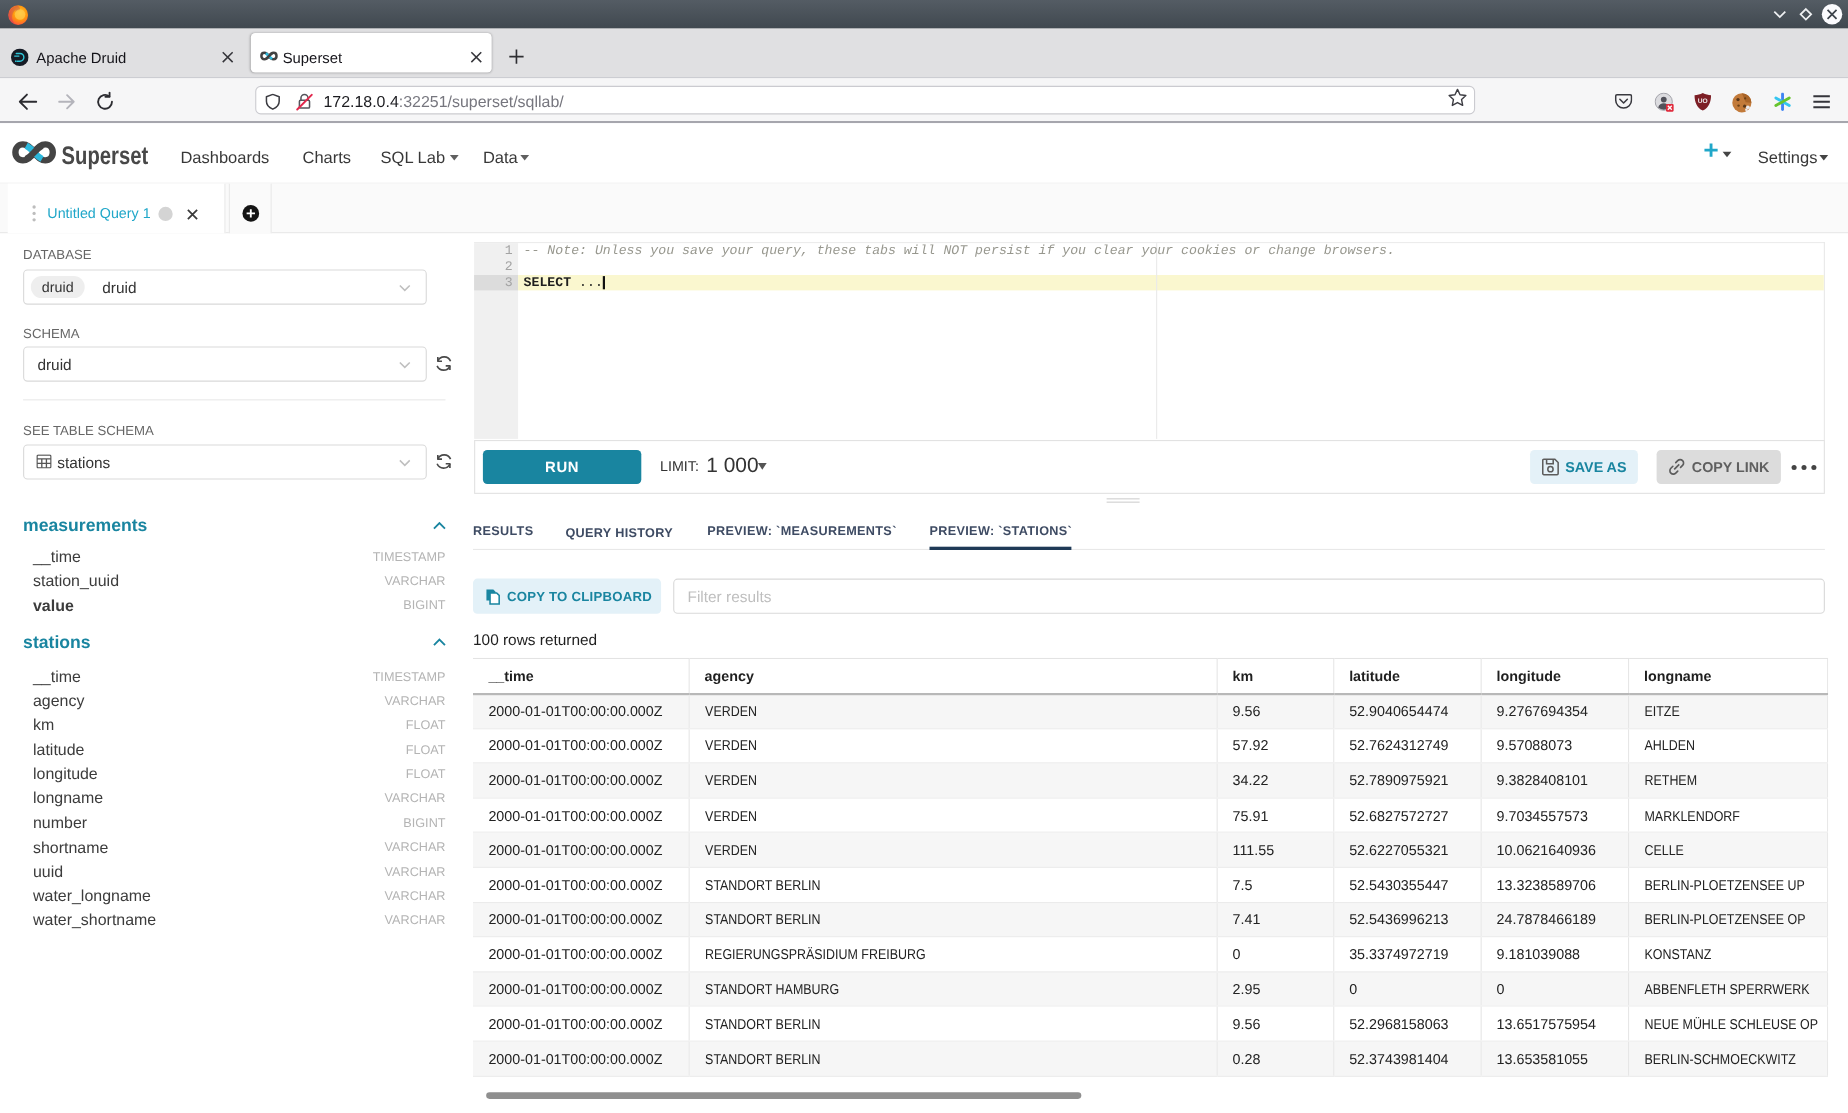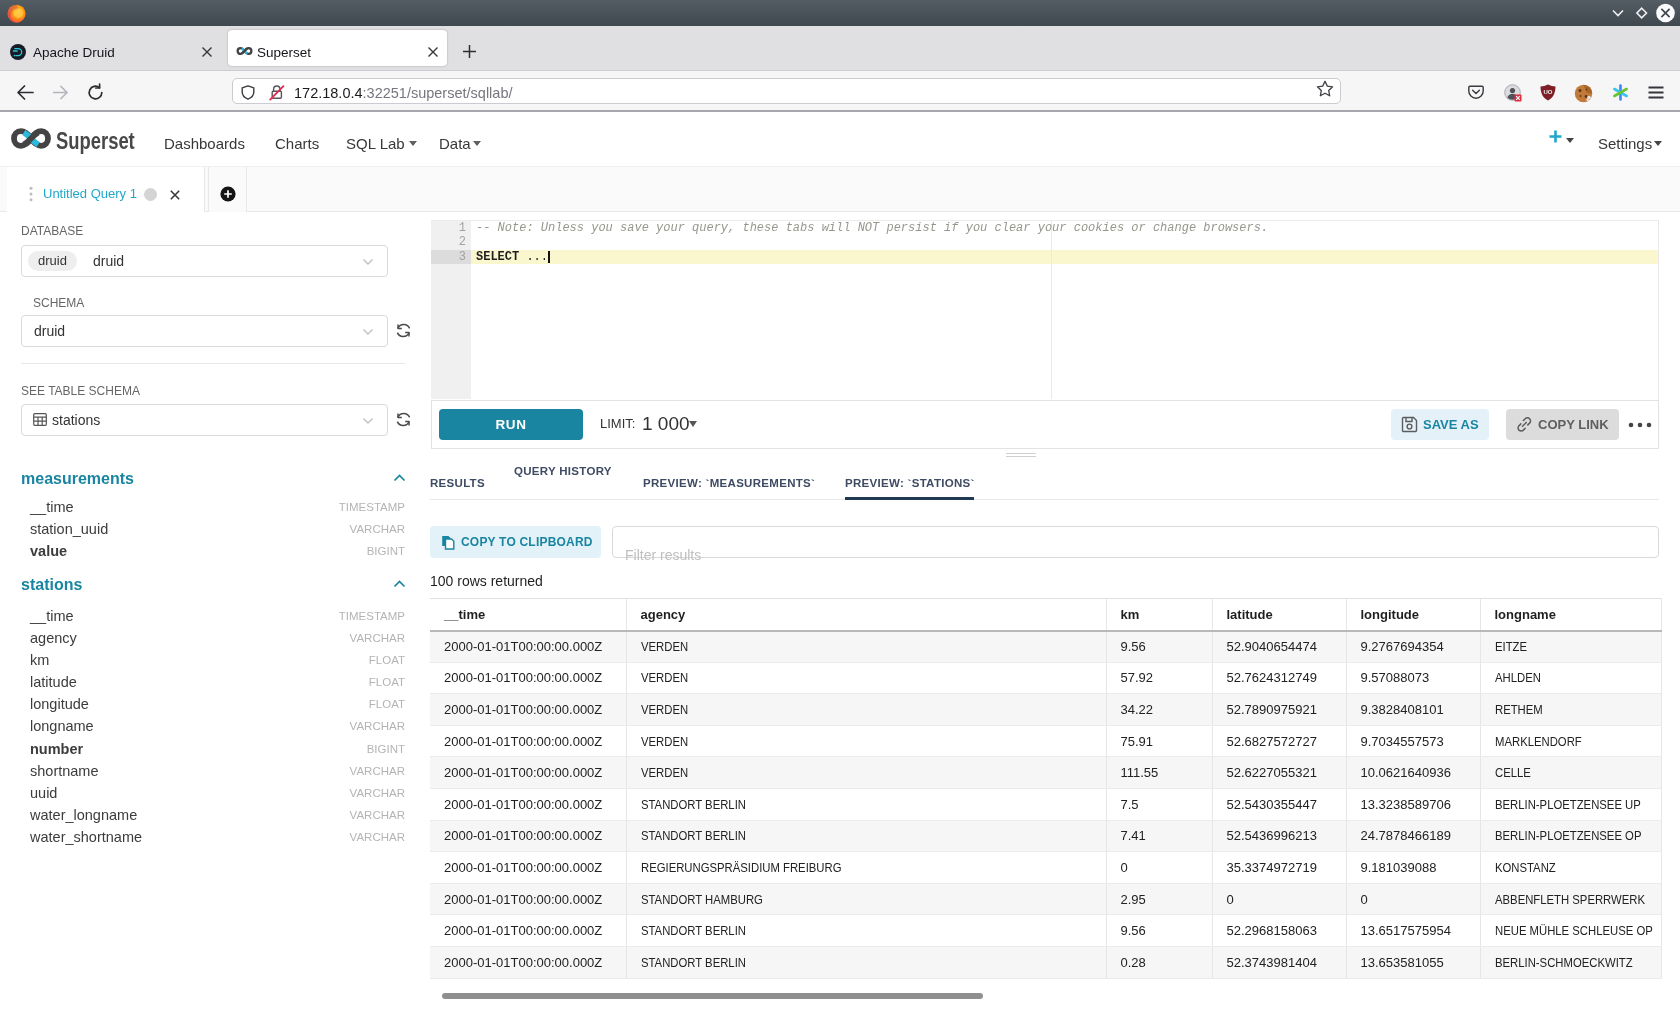--- a/index.html
+++ b/index.html
@@ -267,21 +267,21 @@
   <div class="abs lbl" style="left:21px;top:112px;">DATABASE</div>
   <div class="abs selbox" style="left:21px;top:133px;width:367px;"></div>
   <div class="abs" style="left:28px;top:139px;height:20px;line-height:20px;background:#eee;border-radius:10px;font-size:13px;color:#333;padding:0 10px;">druid</div>
   <div class="abs selval" style="left:93px;top:139px;">druid</div>
   <div class="abs" style="left:362px;top:146px;">
         <svg width="12" height="8" viewBox="0 0 12 8"> 
           <path d="M1.5 1.5 L6 6 L10.5 1.5" stroke="#bfbfbf" stroke-width="1.4" fill="none"></path> 
         </svg>
       </div>
 
-  <div class="abs lbl" style="left:21px;top:184px;margin-left:12px;">SCHEMA</div>
+  <div class="abs lbl" style="left:21px;top:184px;">SCHEMA</div>
   <div class="abs selbox" style="left:21px;top:203px;width:367px;"></div>
   <div class="abs selval" style="left:34px;top:209px;">druid</div>
   <div class="abs" style="left:362px;top:216px;">
         <svg width="12" height="8" viewBox="0 0 12 8"> 
           <path d="M1.5 1.5 L6 6 L10.5 1.5" stroke="#bfbfbf" stroke-width="1.4" fill="none"></path> 
         </svg>
       </div>
   <div class="abs" style="left:395px;top:210px;">
         <svg width="17" height="17" viewBox="0 0 17 17"> 
           <path d="M14.6 6.4 A6.3 6.3 0 0 0 3 6.2" stroke="#4a4a4a" stroke-width="1.5" fill="none"></path> 
@@ -339,21 +339,21 @@
   <div class="abs colname" style="left:30px;top:516px;">agency</div>
   <div class="abs coltype" style="right:1275px;top:516px;">VARCHAR</div>
   <div class="abs colname" style="left:30px;top:538px;">km</div>
   <div class="abs coltype" style="right:1275px;top:538px;">FLOAT</div>
   <div class="abs colname" style="left:30px;top:560px;">latitude</div>
   <div class="abs coltype" style="right:1275px;top:560px;">FLOAT</div>
   <div class="abs colname" style="left:30px;top:582px;">longitude</div>
   <div class="abs coltype" style="right:1275px;top:582px;">FLOAT</div>
   <div class="abs colname" style="left:30px;top:604px;">longname</div>
   <div class="abs coltype" style="right:1275px;top:604px;">VARCHAR</div>
-  <div class="abs colname" style="left:30px;top:627px;font-weight:bold;">number</div>
+  <div class="abs colname" style="left:30px;top:627px;">number</div>
   <div class="abs coltype" style="right:1275px;top:627px;">BIGINT</div>
   <div class="abs colname" style="left:30px;top:649px;">shortname</div>
   <div class="abs coltype" style="right:1275px;top:649px;">VARCHAR</div>
   <div class="abs colname" style="left:30px;top:671px;">uuid</div>
   <div class="abs coltype" style="right:1275px;top:671px;">VARCHAR</div>
   <div class="abs colname" style="left:30px;top:693px;">water_longname</div>
   <div class="abs coltype" style="right:1275px;top:693px;">VARCHAR</div>
   <div class="abs colname" style="left:30px;top:715px;">water_shortname</div>
   <div class="abs coltype" style="right:1275px;top:715px;">VARCHAR</div>
 
@@ -398,36 +398,36 @@
           <circle cx="3" cy="3" r="2.3" fill="#444"></circle>
           <circle cx="12" cy="3" r="2.3" fill="#444"></circle>
           <circle cx="21" cy="3" r="2.3" fill="#444"></circle> 
         </svg>
       </div>
 
   <div class="abs" style="left:1006px;top:341px;width:30px;height:1px;background:#cfcfcf;"></div>
   <div class="abs" style="left:1006px;top:344px;width:30px;height:1px;background:#cfcfcf;"></div>
 
   <div class="abs stab" style="left:430px;top:364px;">RESULTS</div>
-  <div class="abs stab" style="left:514px;top:352px;">QUERY HISTORY</div>
+  <div class="abs stab" style="left:514px;top:366px;">QUERY HISTORY</div>
   <div class="abs stab" style="left:643px;top:364px;">PREVIEW: `MEASUREMENTS`</div>
   <div class="abs stab" style="left:845px;top:364px;">PREVIEW: `STATIONS`</div>
   <div class="abs" style="left:430px;top:387px;width:1229px;height:1px;background:#e8e8e8;"></div>
   <div class="abs" style="left:845px;top:385px;width:129px;height:3px;background:#1f3a57;"></div>
 
   <div class="abs" style="left:430px;top:414px;width:171px;height:32px;background:#e3f1f8;border-radius:4px;"></div>
   <div class="abs" style="left:441px;top:423px;">
         <svg width="14" height="15" viewBox="0 0 14 15"> 
           <path d="M1.2 1 H7.5 L9.5 3 V11 H1.2 Z" fill="#1985a0"></path> 
           <path d="M4.5 4 H10.5 L12.8 6.3 V14 H4.5 Z" fill="#fff" stroke="#1985a0" stroke-width="1.4"></path> 
         </svg>
       </div>
   <div class="abs" style="left:461px;top:423px;font-size:12px;font-weight:bold;color:#1985a0;letter-spacing:0.2px;height:15px;line-height:15px;">COPY TO CLIPBOARD</div>
   <div class="abs" style="left:612px;top:414px;width:1047px;height:32px;background:#fff;border:1px solid #d9d9d9;border-radius:4px;"></div>
-  <div class="abs" style="left:625px;top:434px;font-size:14px;color:#bfbfbf;height:18px;line-height:18px;">Filter results</div>
+  <div class="abs" style="left:625px;top:421px;font-size:14px;color:#bfbfbf;height:18px;line-height:18px;">Filter results</div>
   <div class="abs" style="left:430px;top:461px;font-size:14px;font-weight:500;color:#1f1f1f;height:17px;line-height:17px;">100 rows returned</div>
 
   <div class="abs" id="tablewrap">
   <table id="rtable">
     <colgroup>
             <col style="width:196px">
             <col style="width:480px">
             <col style="width:106px">
             <col style="width:134px">
             <col style="width:134px">

